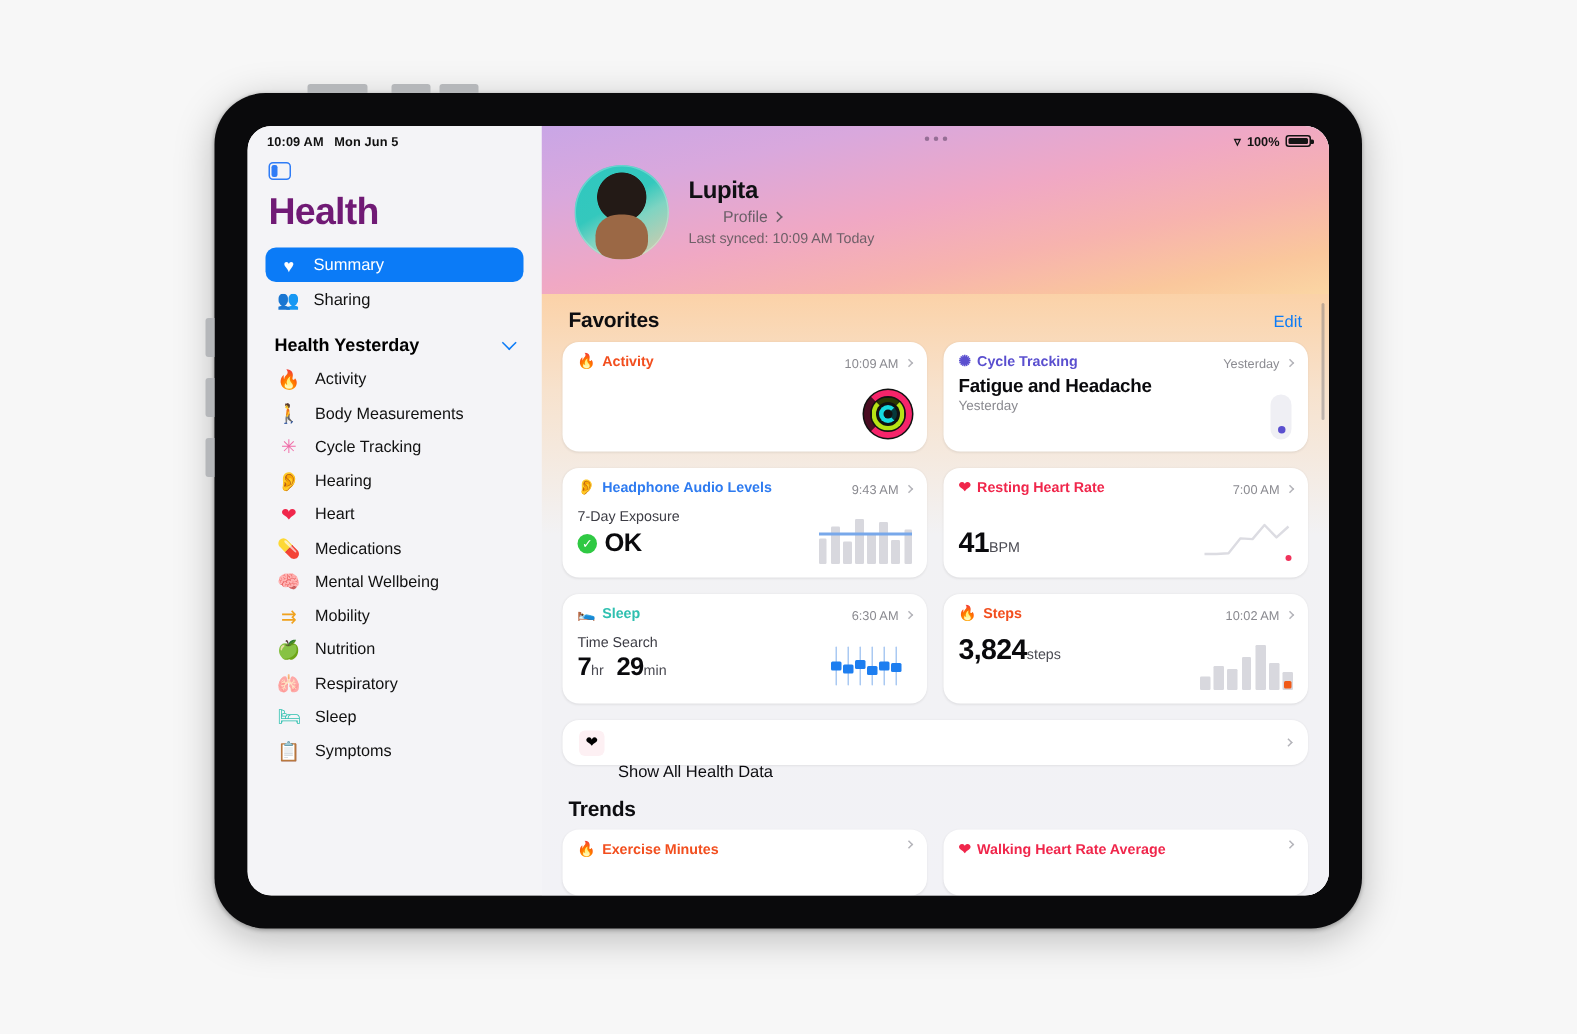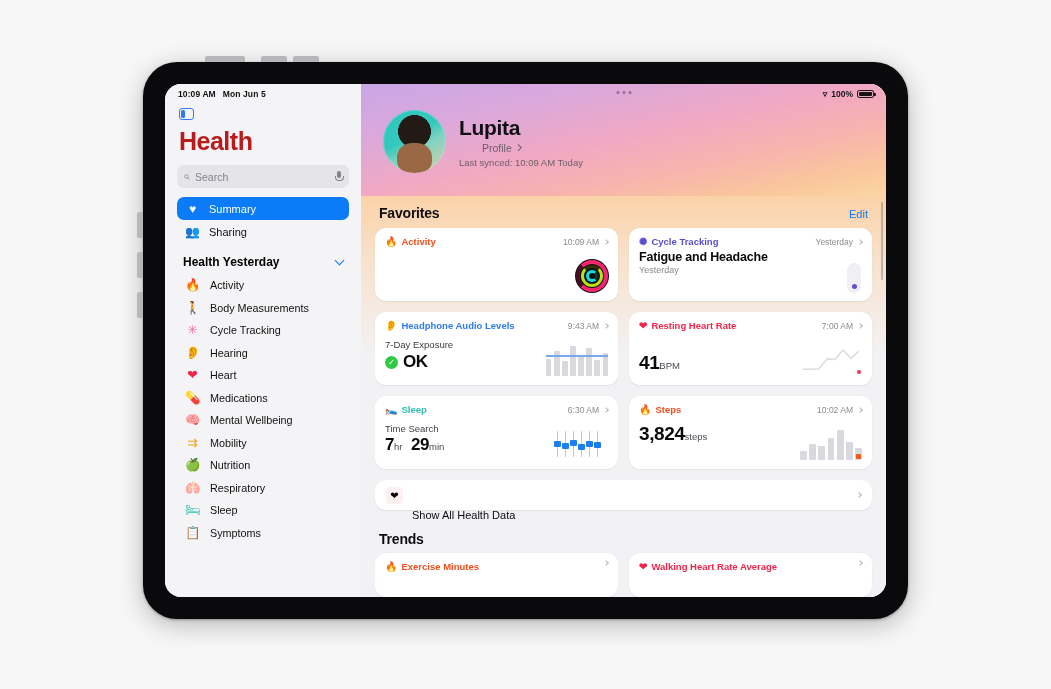--- a/index.html
+++ b/index.html
@@ -66,21 +66,21 @@
     margin: 9px 0 0 6px;
     width: 15px; height: 12px;
     border: 1.4px solid #2f7cf6; border-radius: 3px;
     position: relative;
   }
   .sb-toggle::after {
     content: ""; position: absolute; left: 1.3px; top: 1.3px;
     width: 4px; bottom: 1.3px; background: #2f7cf6; border-radius: 1.5px;
   }
   #app-title {
-    font-size: 25px; font-weight: bold; color: #b91c1c;
+    font-size: 25px; font-weight: bold; color: #701a75;
     margin: 7px 0 0 6px; letter-spacing: -.5px;
   }
   #search-box {
     margin: 9px 4px 0 4px; height: 23px;
     background: #e4e4e9; border-radius: 7px;
     display: flex; align-items: center; gap: 5px;
     padding: 0 7px;
   }
   #search-box input {
     border: none; background: transparent; outline: none;
@@ -161,21 +161,21 @@
                 radial-gradient(circle at 50% 34%, #231a16 0 31%, transparent 32%),
                 linear-gradient(150deg,#2fc7c0 0%,#34c8bd 42%,#7fd4c2 60%,#e3c9a8 100%);
     position: relative; overflow: hidden; flex: 0 0 auto;
     box-shadow: inset 0 0 0 1px rgba(255,255,255,.25);
   }
   #avatar::after {
     content: ""; position: absolute; left: 23%; top: 52%;
     width: 54%; height: 48%; border-radius: 46% 46% 40% 40%;
     background: #9b6845;
   }
-  .p-name { font-size: 21px; font-weight: bold; color: #101014; letter-spacing: -.3px; }
+  .p-name { font-size: 16px; font-weight: bold; color: #101014; letter-spacing: -.3px; }
   .p-profile { font-size: 10.5px; color: #6b5f68; margin-top: 2px; display: flex; align-items: center; gap: 4px; padding-left: 23px; }
   .p-sync { font-size: 9.5px; color: #6f6068; margin-top: 3px; }
   .chev-s {
     width: 4.5px; height: 4.5px;
     border-top: 1.3px solid #6b5f68; border-right: 1.3px solid #6b5f68;
     transform: rotate(45deg);
   }
 
   #scroll-area {
     position: absolute; left: 0; right: 0; top: 112px; bottom: 0;
@@ -295,28 +295,20 @@
     <div id="sidebar">
       <div class="statusbar-left">
         <span>10:09 AM</span>
         <span>Mon Jun 5</span>
       </div>
 
       <div class="sb-toggle"></div>
 
       <div id="app-title">Health</div>
 
-      <div id="search-box">
-        <svg width="10" height="10" viewBox="0 0 12 12">
-          <circle cx="5" cy="5" r="3.6" fill="none" stroke="#83838c" stroke-width="1.5"></circle>
-          <line x1="7.7" y1="7.7" x2="10.6" y2="10.6" stroke="#83838c" stroke-width="1.5" stroke-linecap="round"></line>
-        </svg>
-        <input type="text" placeholder="Search" style="">
-        <span class="mic"></span>
-      </div>
 
       <div class="nav-row selected" id="nav-summary">
         <span class="glyph">♥</span>
         <span>Summary</span>
       </div>
       <div class="nav-row">
         <span class="glyph" style="color:#4a8ff0">👥</span>
         <span>Sharing</span>
       </div>
 

